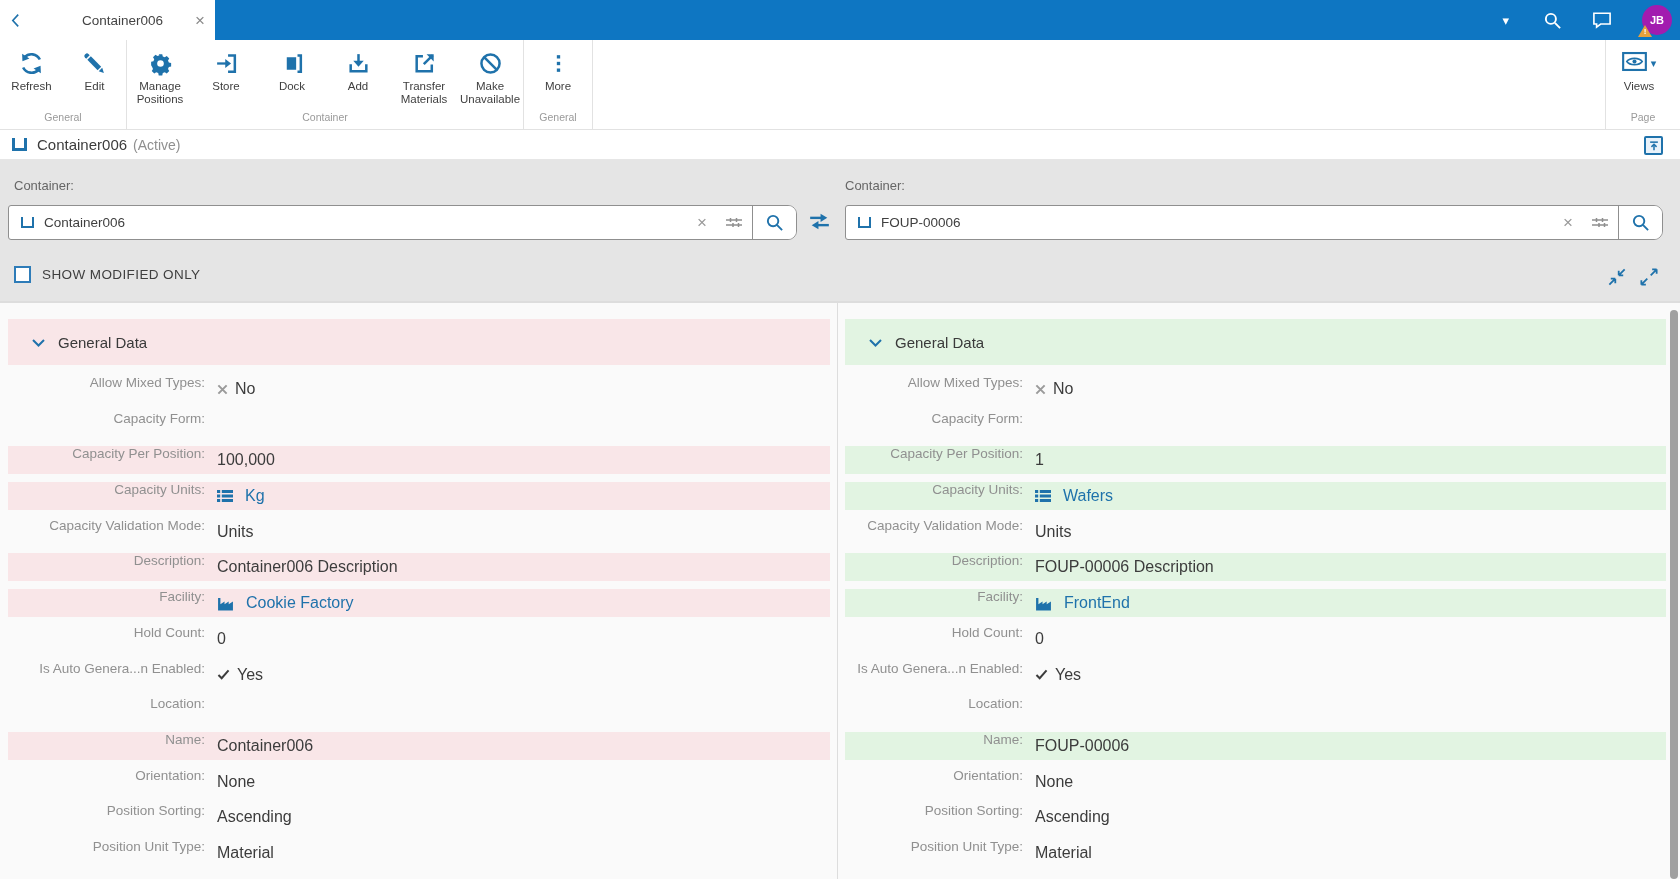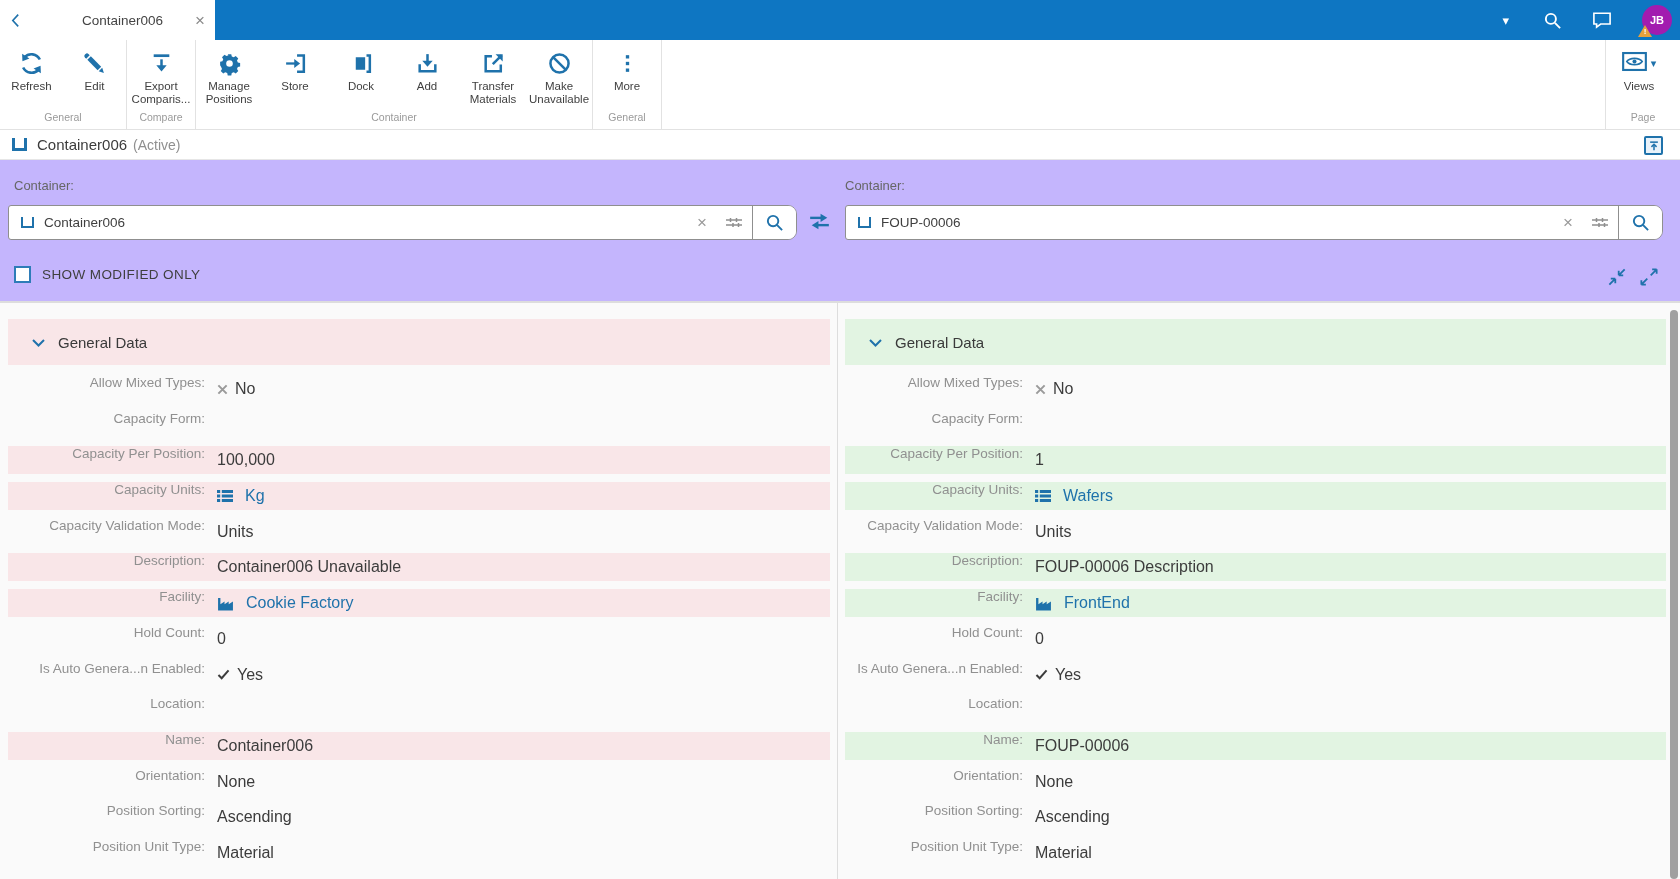--- a/index.html
+++ b/index.html
@@ -42,21 +42,21 @@
     border-bottom:1px solid #e6e6e6; display:flex; align-items:center; padding:0 12px; }
   .u-ico { display:inline-block; width:15px; height:13px; border:3px solid #1f72ab; border-top:none; }
   .u-ico.small { width:13px; height:11px; border-width:2.5px; }
   .title-name { margin-left:10px; font-size:15px; color:#3c3c3c; }
   .title-status { margin-left:6px; font-size:14px; color:#8f8f8f; }
   .panel-toggle { position:absolute; right:17px; top:-12px; width:19px; height:19px; border:2px solid #1f72ab;
     background:#e9f2fa; border-radius:2px; display:flex; align-items:center; justify-content:center; }
   .titlebar .panel-toggle { top:6px; }
 
   
-  .compare-head { position:absolute; top:160px; left:0; width:1680px; height:142px; background:#c4b5fd;
+  .compare-head { position:absolute; top:160px; left:0; width:1680px; height:142px; background:#e5e5e5;
     border-bottom:1px solid #ddd; }
   .picker-label { position:absolute; top:18px; font-size:13px; color:#666; }
   .picker { position:absolute; top:45px; height:35px; background:#fff; border:1px solid #8f8f8f;
     border-radius:3px 9px 9px 3px; display:flex; align-items:center; padding-left:12px; }
   .picker input { border:none; outline:none; background:transparent; flex:1; margin-left:10px;
     font-family:inherit; font-size:13.5px; color:#3f3f3f; }
   .pk-clear { color:#9a9a9a; font-size:17px; padding:0 9px; line-height:1; }
   .pk-filter { display:flex; padding:0 9px; }
   .pk-search { width:44px; align-self:stretch; border-left:1px solid #8f8f8f; display:flex;
     align-items:center; justify-content:center; background:#fff; border-radius:0 8px 8px 0; }
@@ -146,33 +146,20 @@
             <path d="M3 21l1.6-5 3.4 3.4z"></path>
             <path d="M5.6 15l9.9-9.9 3.4 3.4-9.9 9.9z"></path>
             <path d="M16.6 4l1.2-1.2a2 2 0 0 1 2.8 0l.6.6a2 2 0 0 1 0 2.8L20 7.4z"></path>
           </svg>
       </span>
       <span class="tb-lbl">Edit</span>
     </div>
     <span class="tb-grp-lbl">General</span>
   </div>
 
-  <div class="tb-group g-compare">
-    <div class="tb-btn">
-      <span class="tb-ico">
-        <svg viewBox="0 0 24 24" fill="#1f72ab">
-            <rect x="4.5" y="3.2" width="15" height="2.6"></rect>
-            <rect x="10.8" y="8" width="2.4" height="7"></rect>
-            <polygon points="7,13.6 17,13.6 12,19.6"></polygon>
-          </svg>
-      </span>
-      <span class="tb-lbl">Export Comparis...</span>
-    </div>
-    <span class="tb-grp-lbl">Compare</span>
-  </div>
 
   <div class="tb-group g-container">
     <div class="tb-btn">
       <span class="tb-ico">
         <svg viewBox="0 0 24 24">
             <path fill="#1f72ab" fill-rule="evenodd" d="M10.3 3h3.4l.5 2.2 1.9.8 1.9-1.2 2.4 2.4-1.2 1.9.8 1.9 2.2.5v3.4l-2.2.5-.8 1.9 1.2 1.9-2.4 2.4-1.9-1.2-1.9.8-.5 2.2h-3.4l-.5-2.2-1.9-.8-1.9 1.2-2.4-2.4 1.2-1.9-.8-1.9L3 13.7v-3.4l2.2-.5.8-1.9-1.2-1.9 2.4-2.4 1.9 1.2 1.9-.8zM12 15.2a3.2 3.2 0 1 1 0-6.4 3.2 3.2 0 0 1 0 6.4z"></path>
           </svg>
       </span>
       <span class="tb-lbl">Manage Positions</span>
     </div>
@@ -396,21 +383,21 @@
         </div>
         <div class="f-row">
           <span class="f-label">Capacity Validation Mode:</span>
           <span class="f-value">
             <span>Units</span>
           </span>
         </div>
         <div class="f-row mod-left">
           <span class="f-label">Description:</span>
           <span class="f-value">
-            <span>Container006 Unavailable</span>
+            <span>Container006 Description</span>
           </span>
         </div>
         <div class="f-row mod-left">
           <span class="f-label">Facility:</span>
           <span class="f-value">
             <span class="f-link">
               <span class="vic">
                 <svg width="17" height="15" viewBox="0 0 16 14" fill="#1f72ab">
                   <path d="M1 13.5V1.8h2.2v6l3.9-2.6v2.6l3.9-2.6v2.6l4-2.6v8.3z"></path>
                 </svg>

